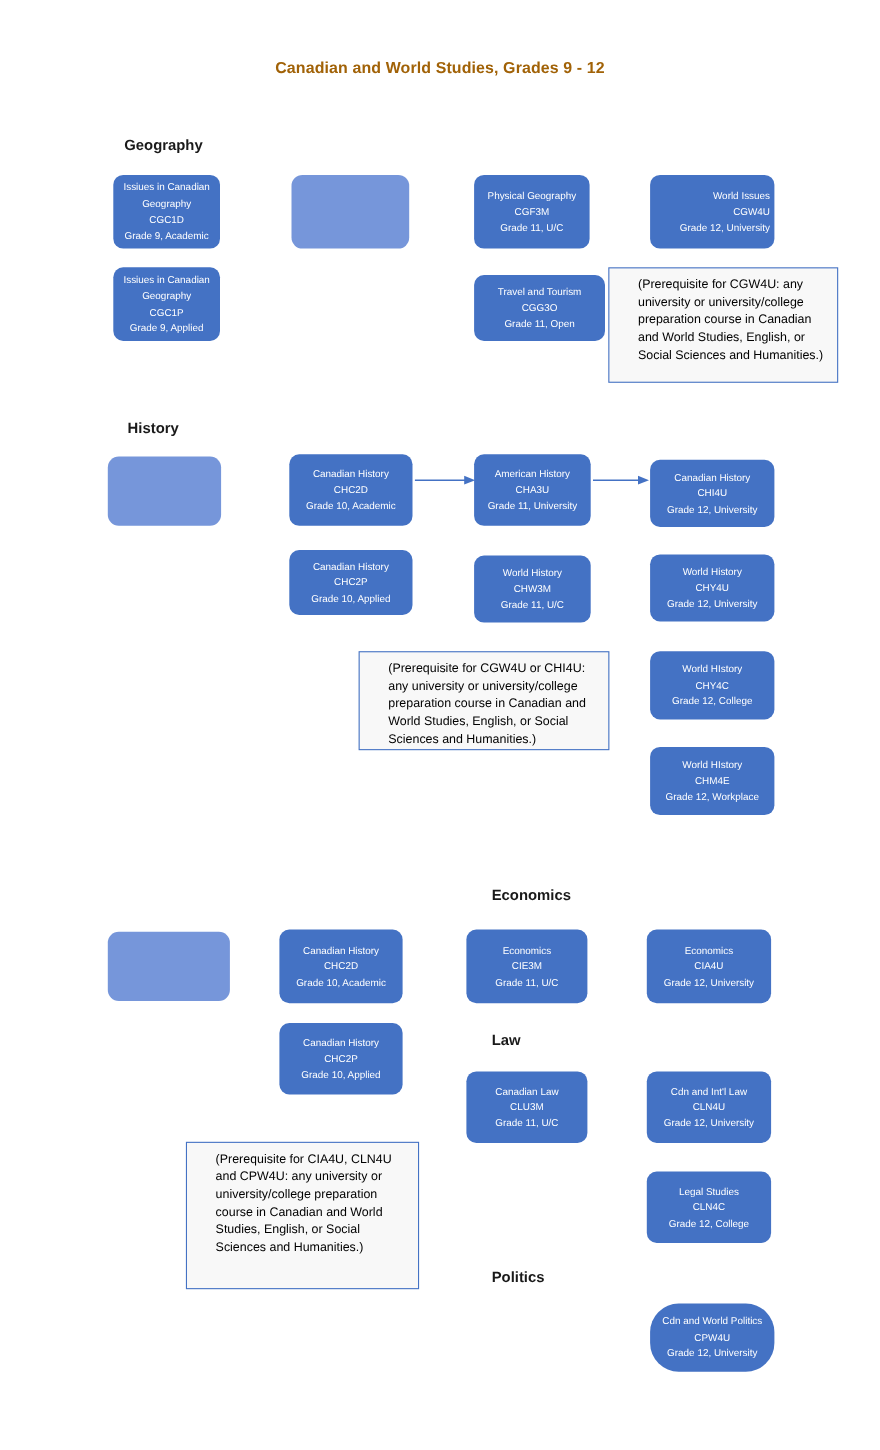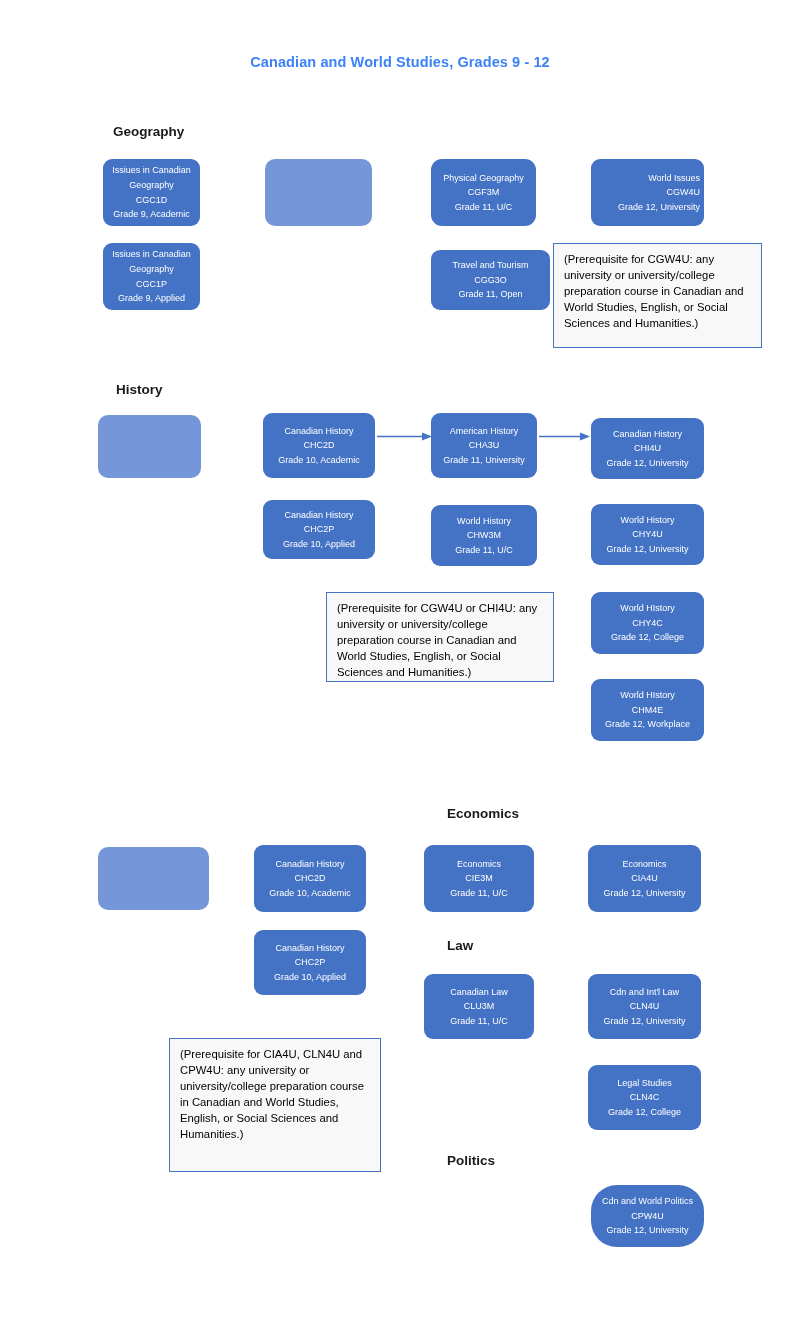--- a/index.html
+++ b/index.html
@@ -18,21 +18,21 @@
     overflow: hidden;
   }
   .doc-title {
     position: absolute;
     left: 0;
     top: 54px;
     width: 800px;
     text-align: center;
     font-size: 14.5px;
     font-weight: bold;
-    color: #3b82f6;
+    color: #a16207;
     letter-spacing: 0.1px;
   }
   .section-heading {
     position: absolute;
     font-size: 13.5px;
     font-weight: bold;
     color: #1a1a1a;
     white-space: nowrap;
   }
   .course-box {
@@ -64,21 +64,21 @@
     border-radius: 10px;
   }
   .note-box {
     position: absolute;
     box-sizing: border-box;
     background: #F8F8F8;
     border: 1px solid #4472C4;
     color: #000000;
     font-size: 11.3px;
     line-height: 1.42;
-    padding: 7px 9px 6px 10px;
+    padding: 7px 9px 6px 26px;
   }
   .arrow {
     position: absolute;
     height: 9px;
   }
   .arrow svg { display: block; }
 </style>
 </head>
 <body>
 
@@ -95,21 +95,21 @@
   </div>
 
   <div class="course-box" style="left:103px; top:243px; width:97px; height:67px;">
     <span class="cb-line cb-title">Issiues in Canadian Geography</span>
     <span class="cb-line">CGC1P</span>
     <span class="cb-line">Grade 9, Applied</span>
   </div>
 
   <div class="placeholder-box" style="left:265px; top:159px; width:107px; height:67px;"></div>
 
-  <div class="course-box" style="left:431px; top:159px; width:105px; height:67px;border-radius:11px;">
+  <div class="course-box" style="left:431px; top:159px; width:105px; height:67px;">
     <span class="cb-line cb-title">Physical Geography</span>
     <span class="cb-line">CGF3M</span>
     <span class="cb-line">Grade 11,  U/C</span>
   </div>
 
   <div class="course-box" style="left:431px; top:250px; width:119px; height:60px;">
     <span class="cb-line cb-title">Travel and Tourism</span>
     <span class="cb-line">CGG3O</span>
     <span class="cb-line">Grade 11,  Open</span>
   </div>

